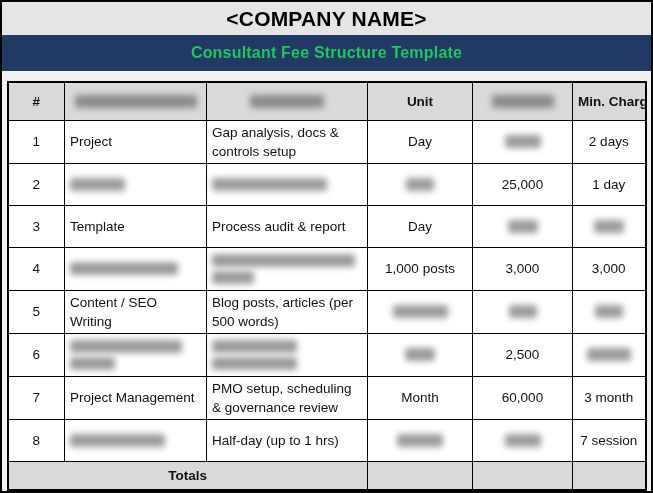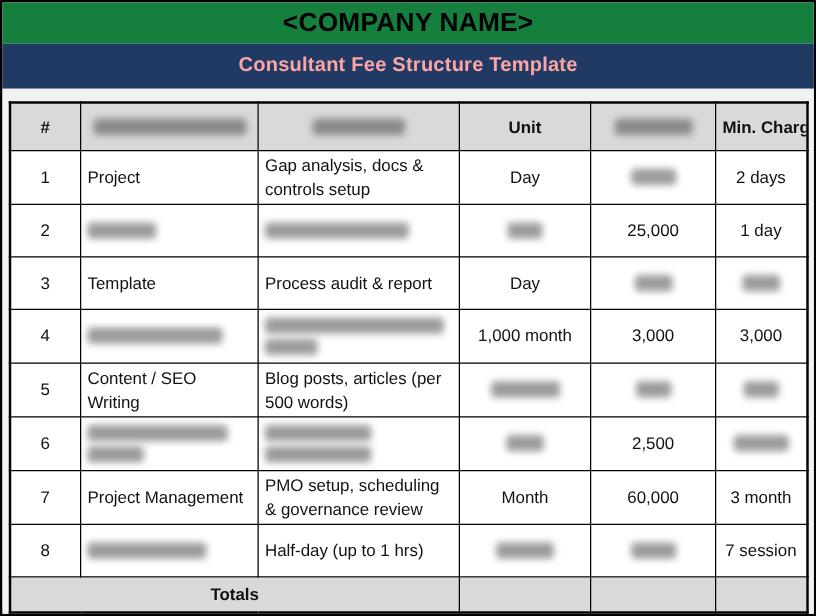--- a/index.html
+++ b/index.html
@@ -12,32 +12,32 @@
   }
   .frame {
     width: 653px; height: 493px;
     border: 2px solid #000000;
     background: #ffffff;
     display: flex; flex-direction: column;
   }
   .company-band {
     height: 36px;
     display: flex; align-items: center; justify-content: center;
-    background: #15803d;
+    background: #e5e5e5;
   }
   .company-name {
     font-size: 21px; font-weight: bold; letter-spacing: 0.2px; color: #000000;
   }
   .banner {
     height: 39px;
     background: #213a63;
     display: flex; align-items: center; justify-content: center;
   }
   .banner-title {
-    color: #fca5a5; font-size: 16px; font-weight: bold; letter-spacing: 0.2px;
+    color: #22c55e; font-size: 16px; font-weight: bold; letter-spacing: 0.2px;
   }
   .strip { height: 11px; background: #f1f1f1; }
   .table-wrap { flex: 1; background: #f1f1f1; }
   table.fee-table {
     width: 638px; margin: 0 auto;
     border-collapse: collapse; table-layout: fixed;
     background: #ffffff;
     border: 2px solid #000000;
   }
   .fee-table th, .fee-table td {
@@ -156,21 +156,21 @@
           </tr>
           <tr>
             <td class="al-center">4</td>
             <td class="al-left">
               <span class="blur-bar" style="width: 108px;"></span>
             </td>
             <td class="al-left">
               <span class="blur-bar" style="width: 143px;"></span>
               <span class="blur-bar" style="width: 42px;"></span>
             </td>
-            <td class="al-center">1,000 month</td>
+            <td class="al-center">1,000 posts</td>
             <td class="al-center">3,000</td>
             <td class="al-center">3,000</td>
           </tr>
           <tr>
             <td class="al-center">5</td>
             <td class="al-left">Content / SEO Writing</td>
             <td class="al-left">Blog posts, articles (per 500 words)</td>
             <td class="al-center">
               <span class="blur-bar" style="width: 55px;"></span>
             </td>

